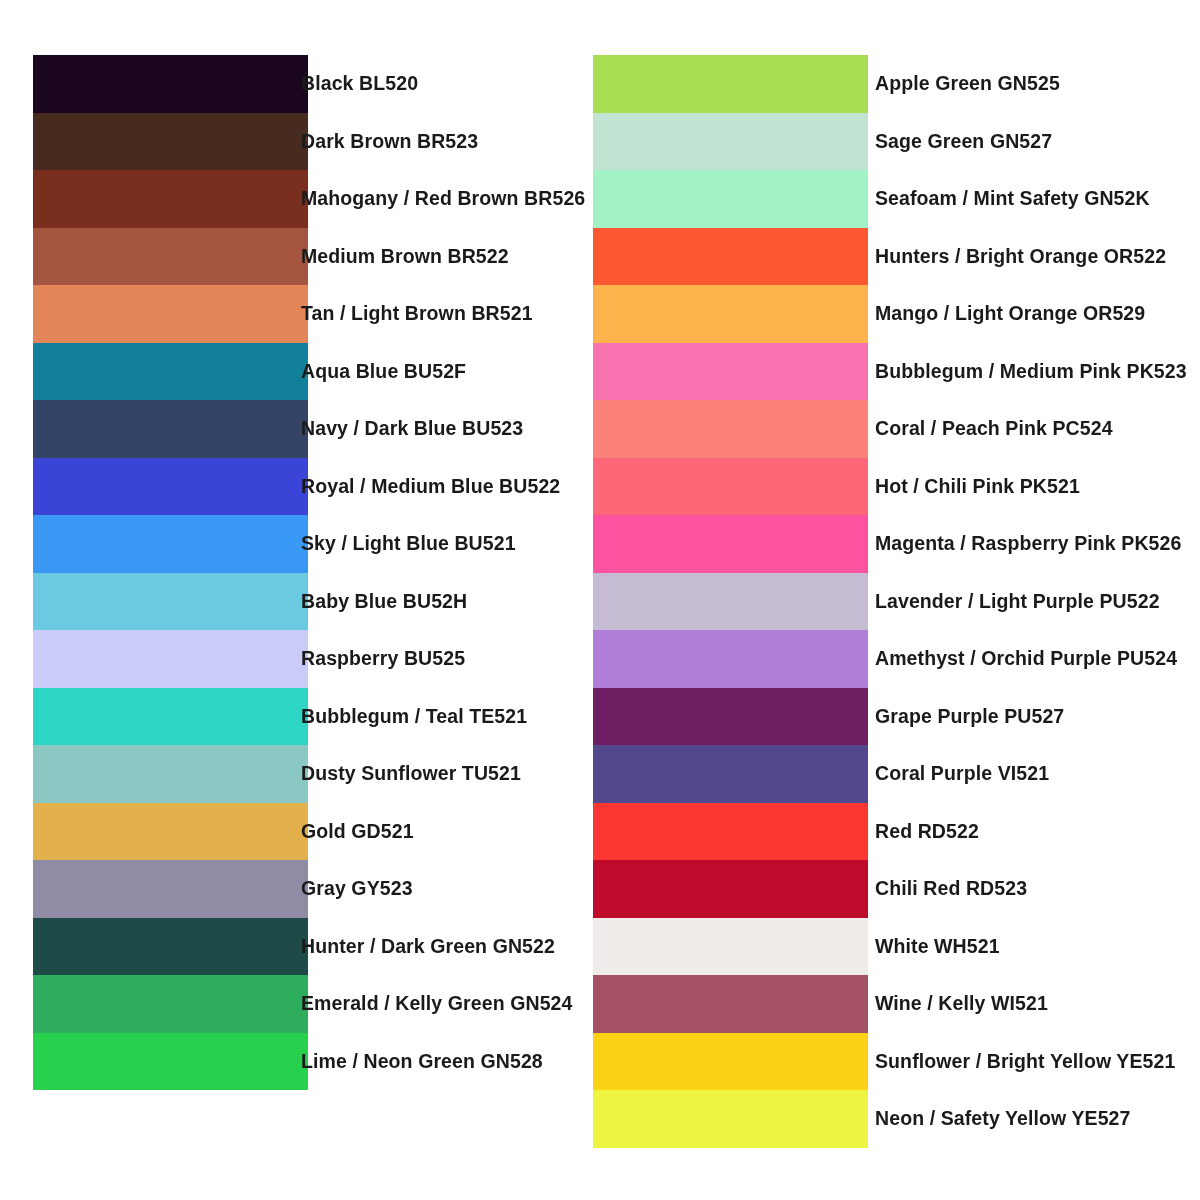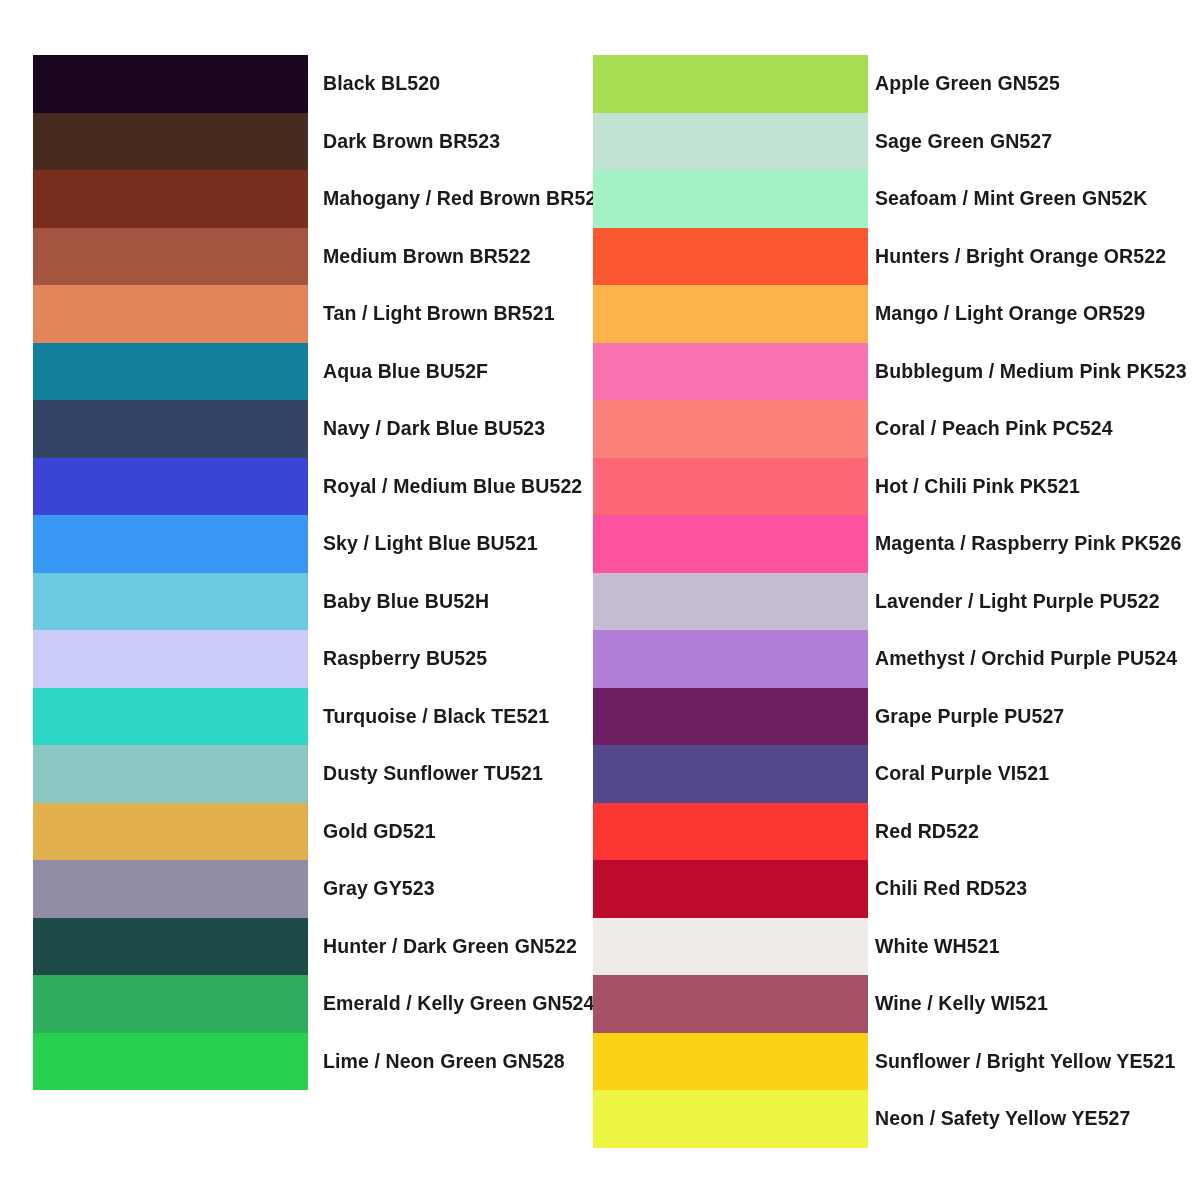--- a/index.html
+++ b/index.html
@@ -38,21 +38,21 @@
     left: 0;
     top: 0;
     height: 57.5px;
     width: 275px;
   }
   #column-right .swatch-chip {
     width: 275px;
   }
   .swatch-label {
     position: absolute;
-    left: 290px;
+    left: 268px;
     top: 0;
     height: 57.5px;
     line-height: 57.5px;
     white-space: nowrap;
     font-size: 19.5px;
     font-weight: bold;
     color: #1a1a1a;
     letter-spacing: 0.1px;
   }
   #column-right .swatch-label {
@@ -103,21 +103,21 @@
       <div class="swatch-row">
         <div class="swatch-chip" style="background-color: rgb(108, 201, 226);"></div>
         <div class="swatch-label">Baby Blue BU52H</div>
       </div>
       <div class="swatch-row">
         <div class="swatch-chip" style="background-color: rgb(203, 203, 248);"></div>
         <div class="swatch-label">Raspberry BU525</div>
       </div>
       <div class="swatch-row">
         <div class="swatch-chip" style="background-color: rgb(44, 213, 196);"></div>
-        <div class="swatch-label">Turquoise / Black TE521</div>
+        <div class="swatch-label">Bubblegum / Teal TE521</div>
       </div>
       <div class="swatch-row">
         <div class="swatch-chip" style="background-color: rgb(139, 200, 196);"></div>
         <div class="swatch-label">Dusty Sunflower TU521</div>
       </div>
       <div class="swatch-row">
         <div class="swatch-chip" style="background-color: rgb(226, 177, 78);"></div>
         <div class="swatch-label">Gold GD521</div>
       </div>
       <div class="swatch-row">
@@ -141,21 +141,21 @@
       <div class="swatch-row">
         <div class="swatch-chip" style="background-color: rgb(167, 222, 84);"></div>
         <div class="swatch-label">Apple Green GN525</div>
       </div>
       <div class="swatch-row">
         <div class="swatch-chip" style="background-color: rgb(194, 227, 210);"></div>
         <div class="swatch-label">Sage Green GN527</div>
       </div>
       <div class="swatch-row">
         <div class="swatch-chip" style="background-color: rgb(162, 242, 198);"></div>
-        <div class="swatch-label">Seafoam / Mint Green GN52K</div>
+        <div class="swatch-label">Seafoam / Mint Safety GN52K</div>
       </div>
       <div class="swatch-row">
         <div class="swatch-chip" style="background-color: rgb(251, 87, 48);"></div>
         <div class="swatch-label">Hunters / Bright Orange OR522</div>
       </div>
       <div class="swatch-row">
         <div class="swatch-chip" style="background-color: rgb(252, 179, 75);"></div>
         <div class="swatch-label">Mango / Light Orange OR529</div>
       </div>
       <div class="swatch-row">

